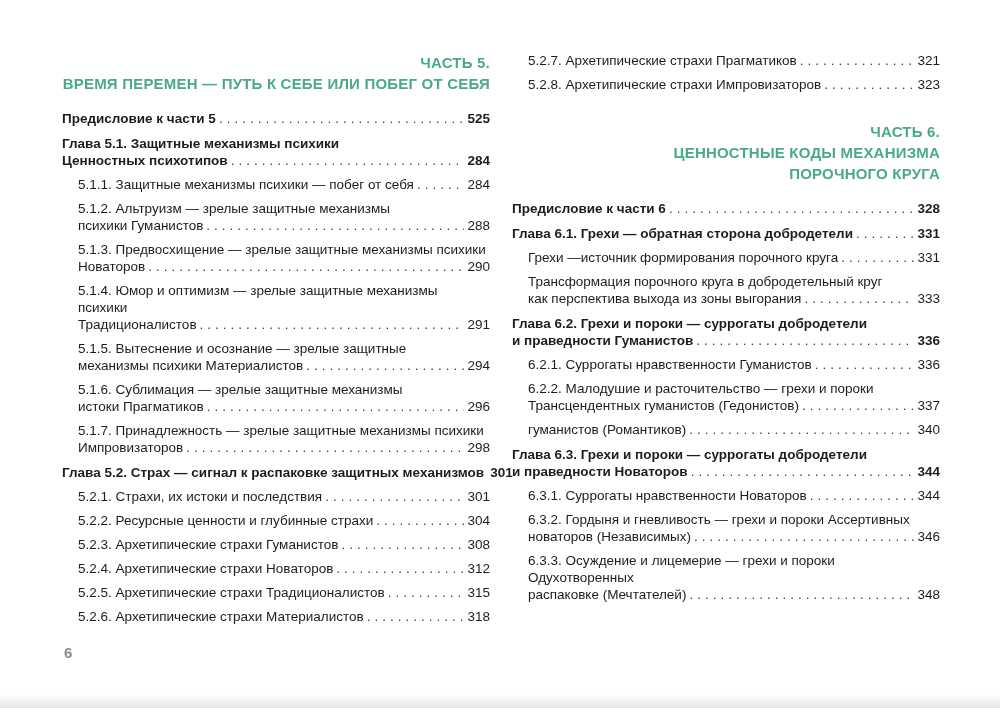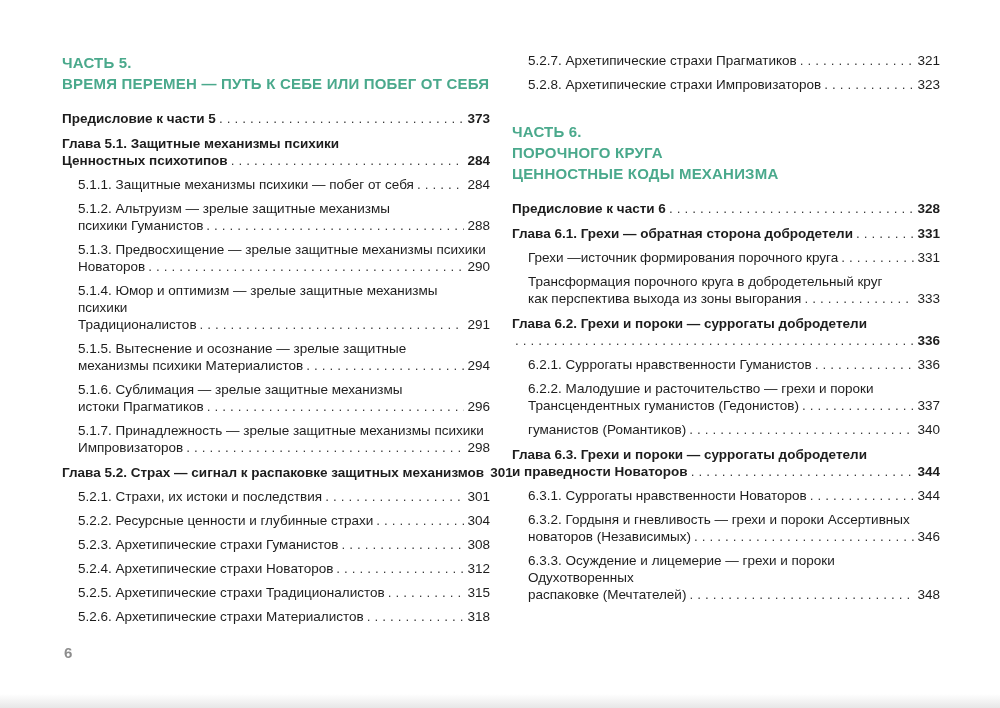--- a/index.html
+++ b/index.html
@@ -14,21 +14,21 @@
     color: #1d1d1d;
   }
   .columns {
     display: flex;
     gap: 22px;
     padding: 52px 60px 0 62px;
   }
   .col { width: 428px; flex: 0 0 428px; }
 
   .part {
-    text-align: left;
+    text-align: right;
     font-weight: 700;
     font-size: 15px;
     line-height: 21px;
     color: var(--accent, #4aa98c);
     letter-spacing: 0.2px;
     margin: 28px 0 16px 0;
   }
   .col > .part:first-child { margin-top: 0; }
 
   .entry {
@@ -81,21 +81,21 @@
   <div class="columns">
     <div class="col" id="col-0">
         <div class="part">
           <div class="line">ЧАСТЬ 5.</div>
           <div class="line">ВРЕМЯ ПЕРЕМЕН — ПУТЬ К СЕБЕ ИЛИ ПОБЕГ ОТ СЕБЯ</div>
         </div>
         <div class="entry bold">
           <div class="lastline">
             <span class="txt">Предисловие к части 5</span>
             <span class="dots"></span>
-            <span class="pg">373</span>
+            <span class="pg">525</span>
           </div>
         </div>
         <div class="entry bold chapter">
           <div class="line">Глава 5.1. Защитные механизмы психики</div>
           <div class="lastline">
             <span class="txt">Ценностных психотипов</span>
             <span class="dots"></span>
             <span class="pg">284</span>
           </div>
         </div>
@@ -214,22 +214,22 @@
         </div>
         <div class="entry indent">
           <div class="lastline">
             <span class="txt">5.2.8. Архетипические страхи Импровизаторов</span>
             <span class="dots"></span>
             <span class="pg">323</span>
           </div>
         </div>
         <div class="part">
           <div class="line">ЧАСТЬ 6.</div>
+          <div class="line">ЦЕННОСТНЫЕ КОДЫ МЕХАНИЗМА</div>
           <div class="line">ПОРОЧНОГО КРУГА</div>
-          <div class="line">ЦЕННОСТНЫЕ КОДЫ МЕХАНИЗМА</div>
         </div>
         <div class="entry bold">
           <div class="lastline">
             <span class="txt">Предисловие к части 6</span>
             <span class="dots"></span>
             <span class="pg">328</span>
           </div>
         </div>
         <div class="entry bold chapter">
           <div class="lastline">
@@ -249,20 +249,21 @@
           <div class="line">Трансформация порочного круга в добродетельный круг</div>
           <div class="lastline">
             <span class="txt">как перспектива выхода из зоны выгорания</span>
             <span class="dots"></span>
             <span class="pg">333</span>
           </div>
         </div>
         <div class="entry bold chapter">
           <div class="line">Глава 6.2. Грехи и пороки — суррогаты добродетели</div>
           <div class="lastline">
+            <span class="txt">и праведности Гуманистов</span>
             <span class="dots"></span>
             <span class="pg">336</span>
           </div>
         </div>
         <div class="entry indent">
           <div class="lastline">
             <span class="txt">6.2.1. Суррогаты нравственности Гуманистов</span>
             <span class="dots"></span>
             <span class="pg">336</span>
           </div>

